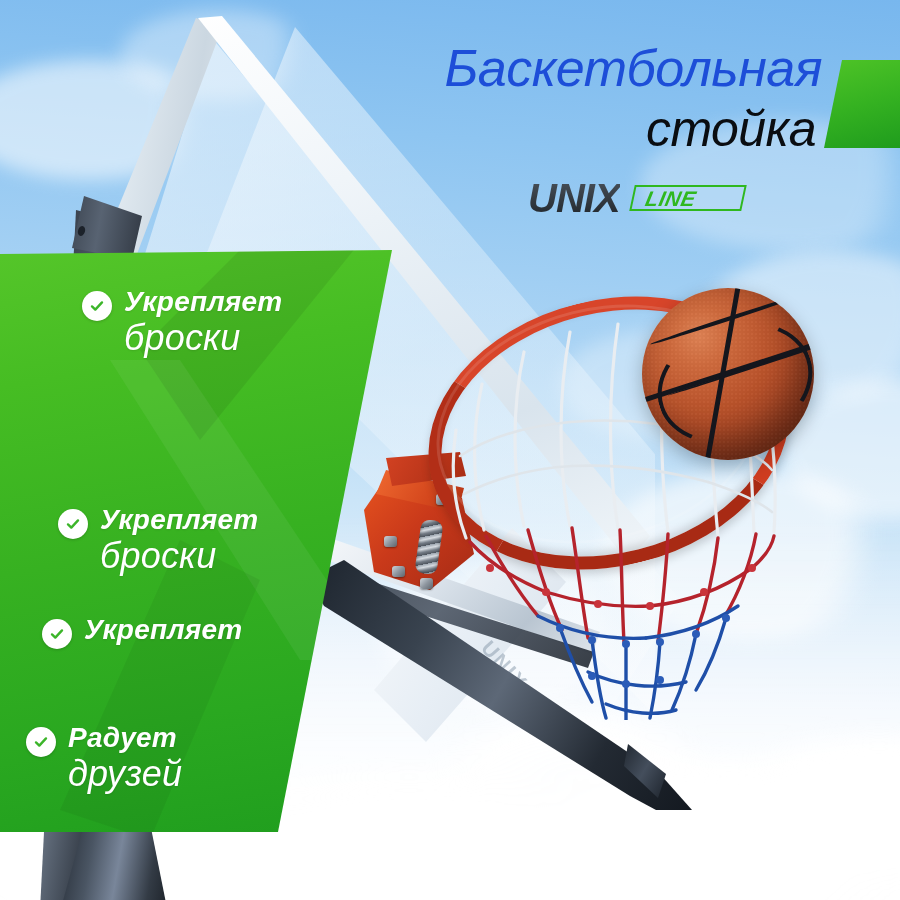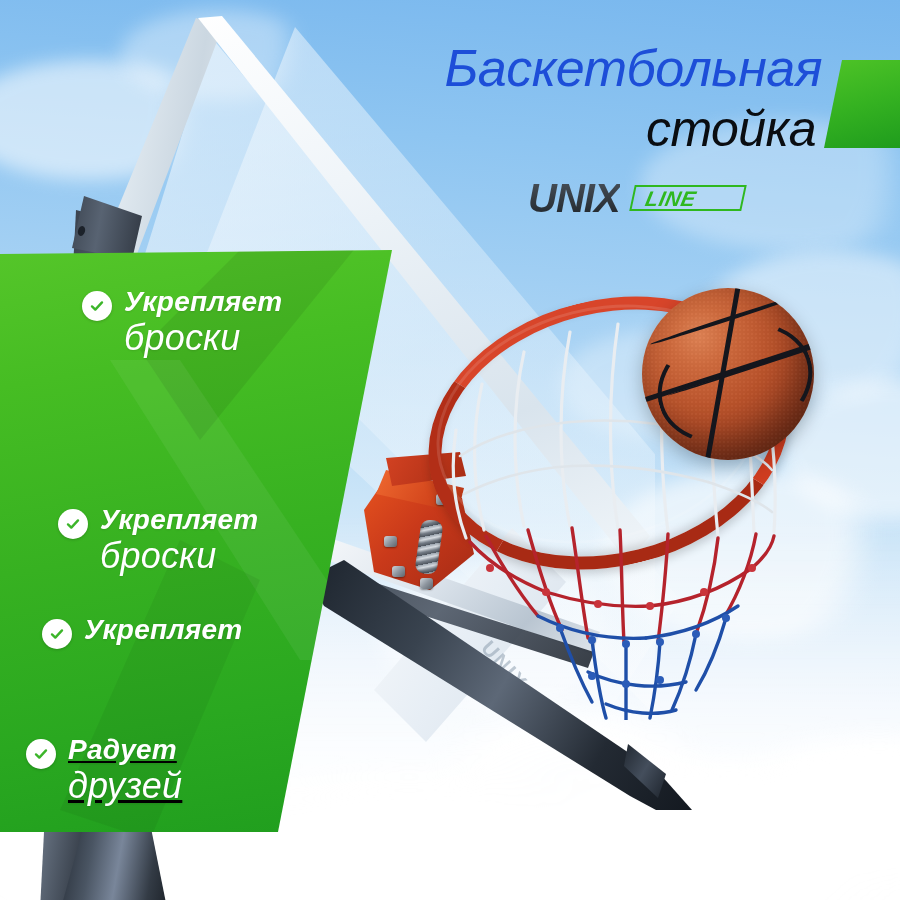--- a/index.html
+++ b/index.html
@@ -467,21 +467,21 @@
       <span class="chk">
         <svg width="16" height="16" viewBox="0 0 16 16">
             <path d="M3 8.4 L6.3 11.6 L13 4.4" fill="none" stroke="#3cb52a" stroke-width="2.4" stroke-linecap="round" stroke-linejoin="round"></path>
           </svg>
       </span>
       <span class="btext">
         <span class="bl1">Укрепляет</span>
       </span>
     </div>
 
-    <div class="bullet" style="left:26px;top:496px;text-decoration:underline;">
+    <div class="bullet" style="left:26px;top:484px;">
       <span class="chk">
         <svg width="16" height="16" viewBox="0 0 16 16">
             <path d="M3 8.4 L6.3 11.6 L13 4.4" fill="none" stroke="#3cb52a" stroke-width="2.4" stroke-linecap="round" stroke-linejoin="round"></path>
           </svg>
       </span>
       <span class="btext">
         <span class="bl1">Радует</span>
         <span class="bl2">друзей</span>
       </span>
     </div>

